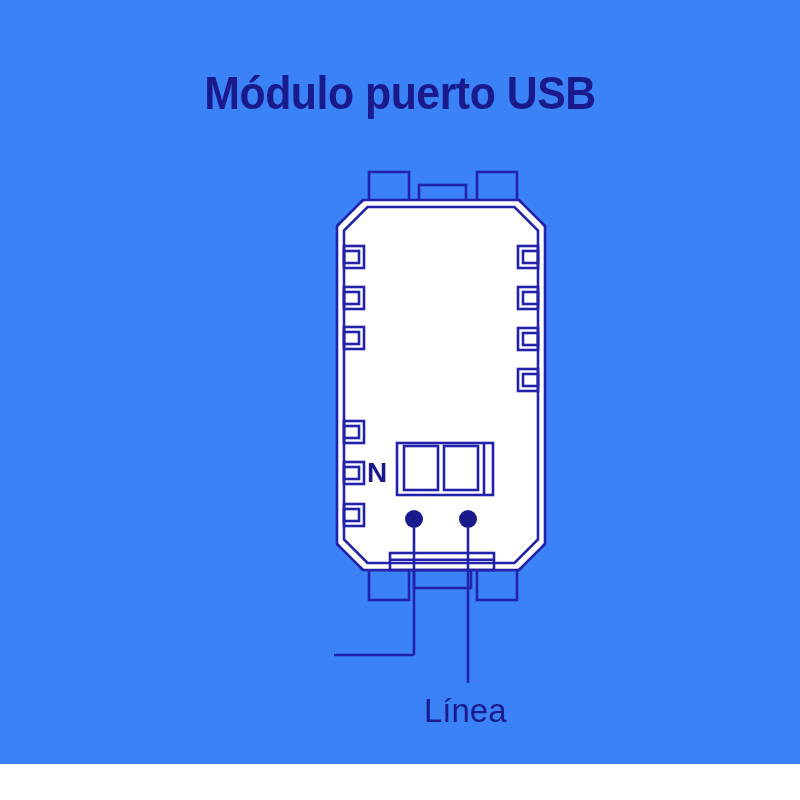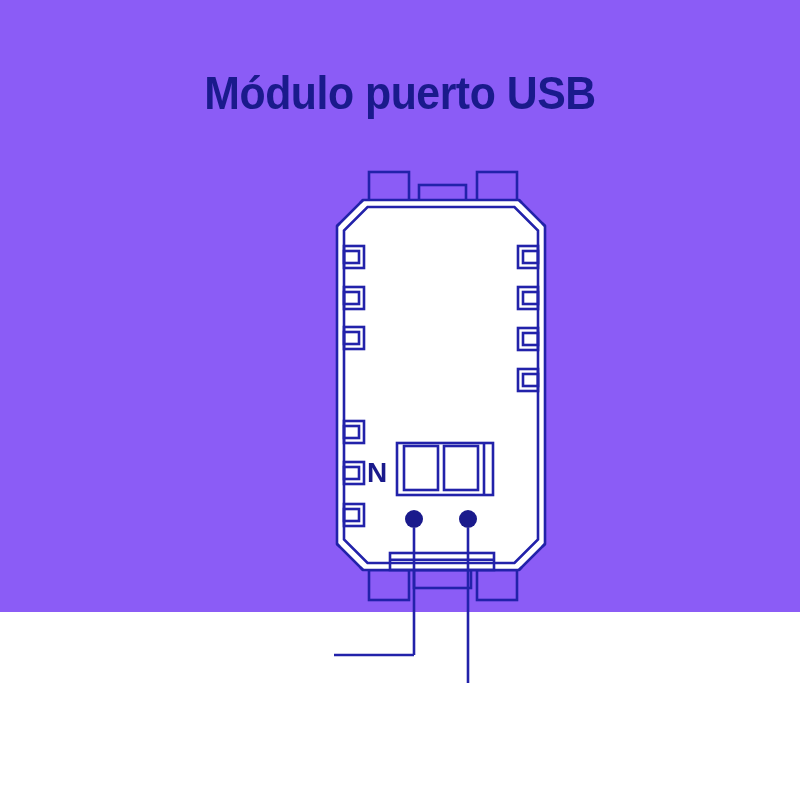--- a/index.html
+++ b/index.html
@@ -12,22 +12,22 @@
     width: 800px;
     height: 800px;
     position: relative;
     overflow: hidden;
     font-family: "Liberation Sans", sans-serif;
   }
   #page-root {
     position: absolute;
     inset: 0;
     width: 800px;
-    height: 612px;
-    background: #8b5cf6;
+    height: 764px;
+    background: #3b82f6;
   }
   #diagram-title {
     position: absolute;
     left: 0;
     top: 66px;
     width: 800px;
     text-align: center;
     font-family: "Liberation Sans Narrow", "Liberation Sans", sans-serif;
     font-weight: bold;
     font-size: 46px;
@@ -146,14 +146,15 @@
       </g>
     <g id="g-dots">
         <circle cx="414" cy="519" r="9" fill="#1a1a8c"></circle>
         <circle cx="468" cy="519" r="9" fill="#1a1a8c"></circle>
       </g>
 
     <text id="n-marking" x="367" y="482" font-family="Liberation Sans, sans-serif" font-size="28" font-weight="bold" fill="#1a1a8c">N</text>
   </svg>
 
 
+  <div class="lbl" id="label-linea">Línea</div>
 
 </div>
 
 </body></html>

